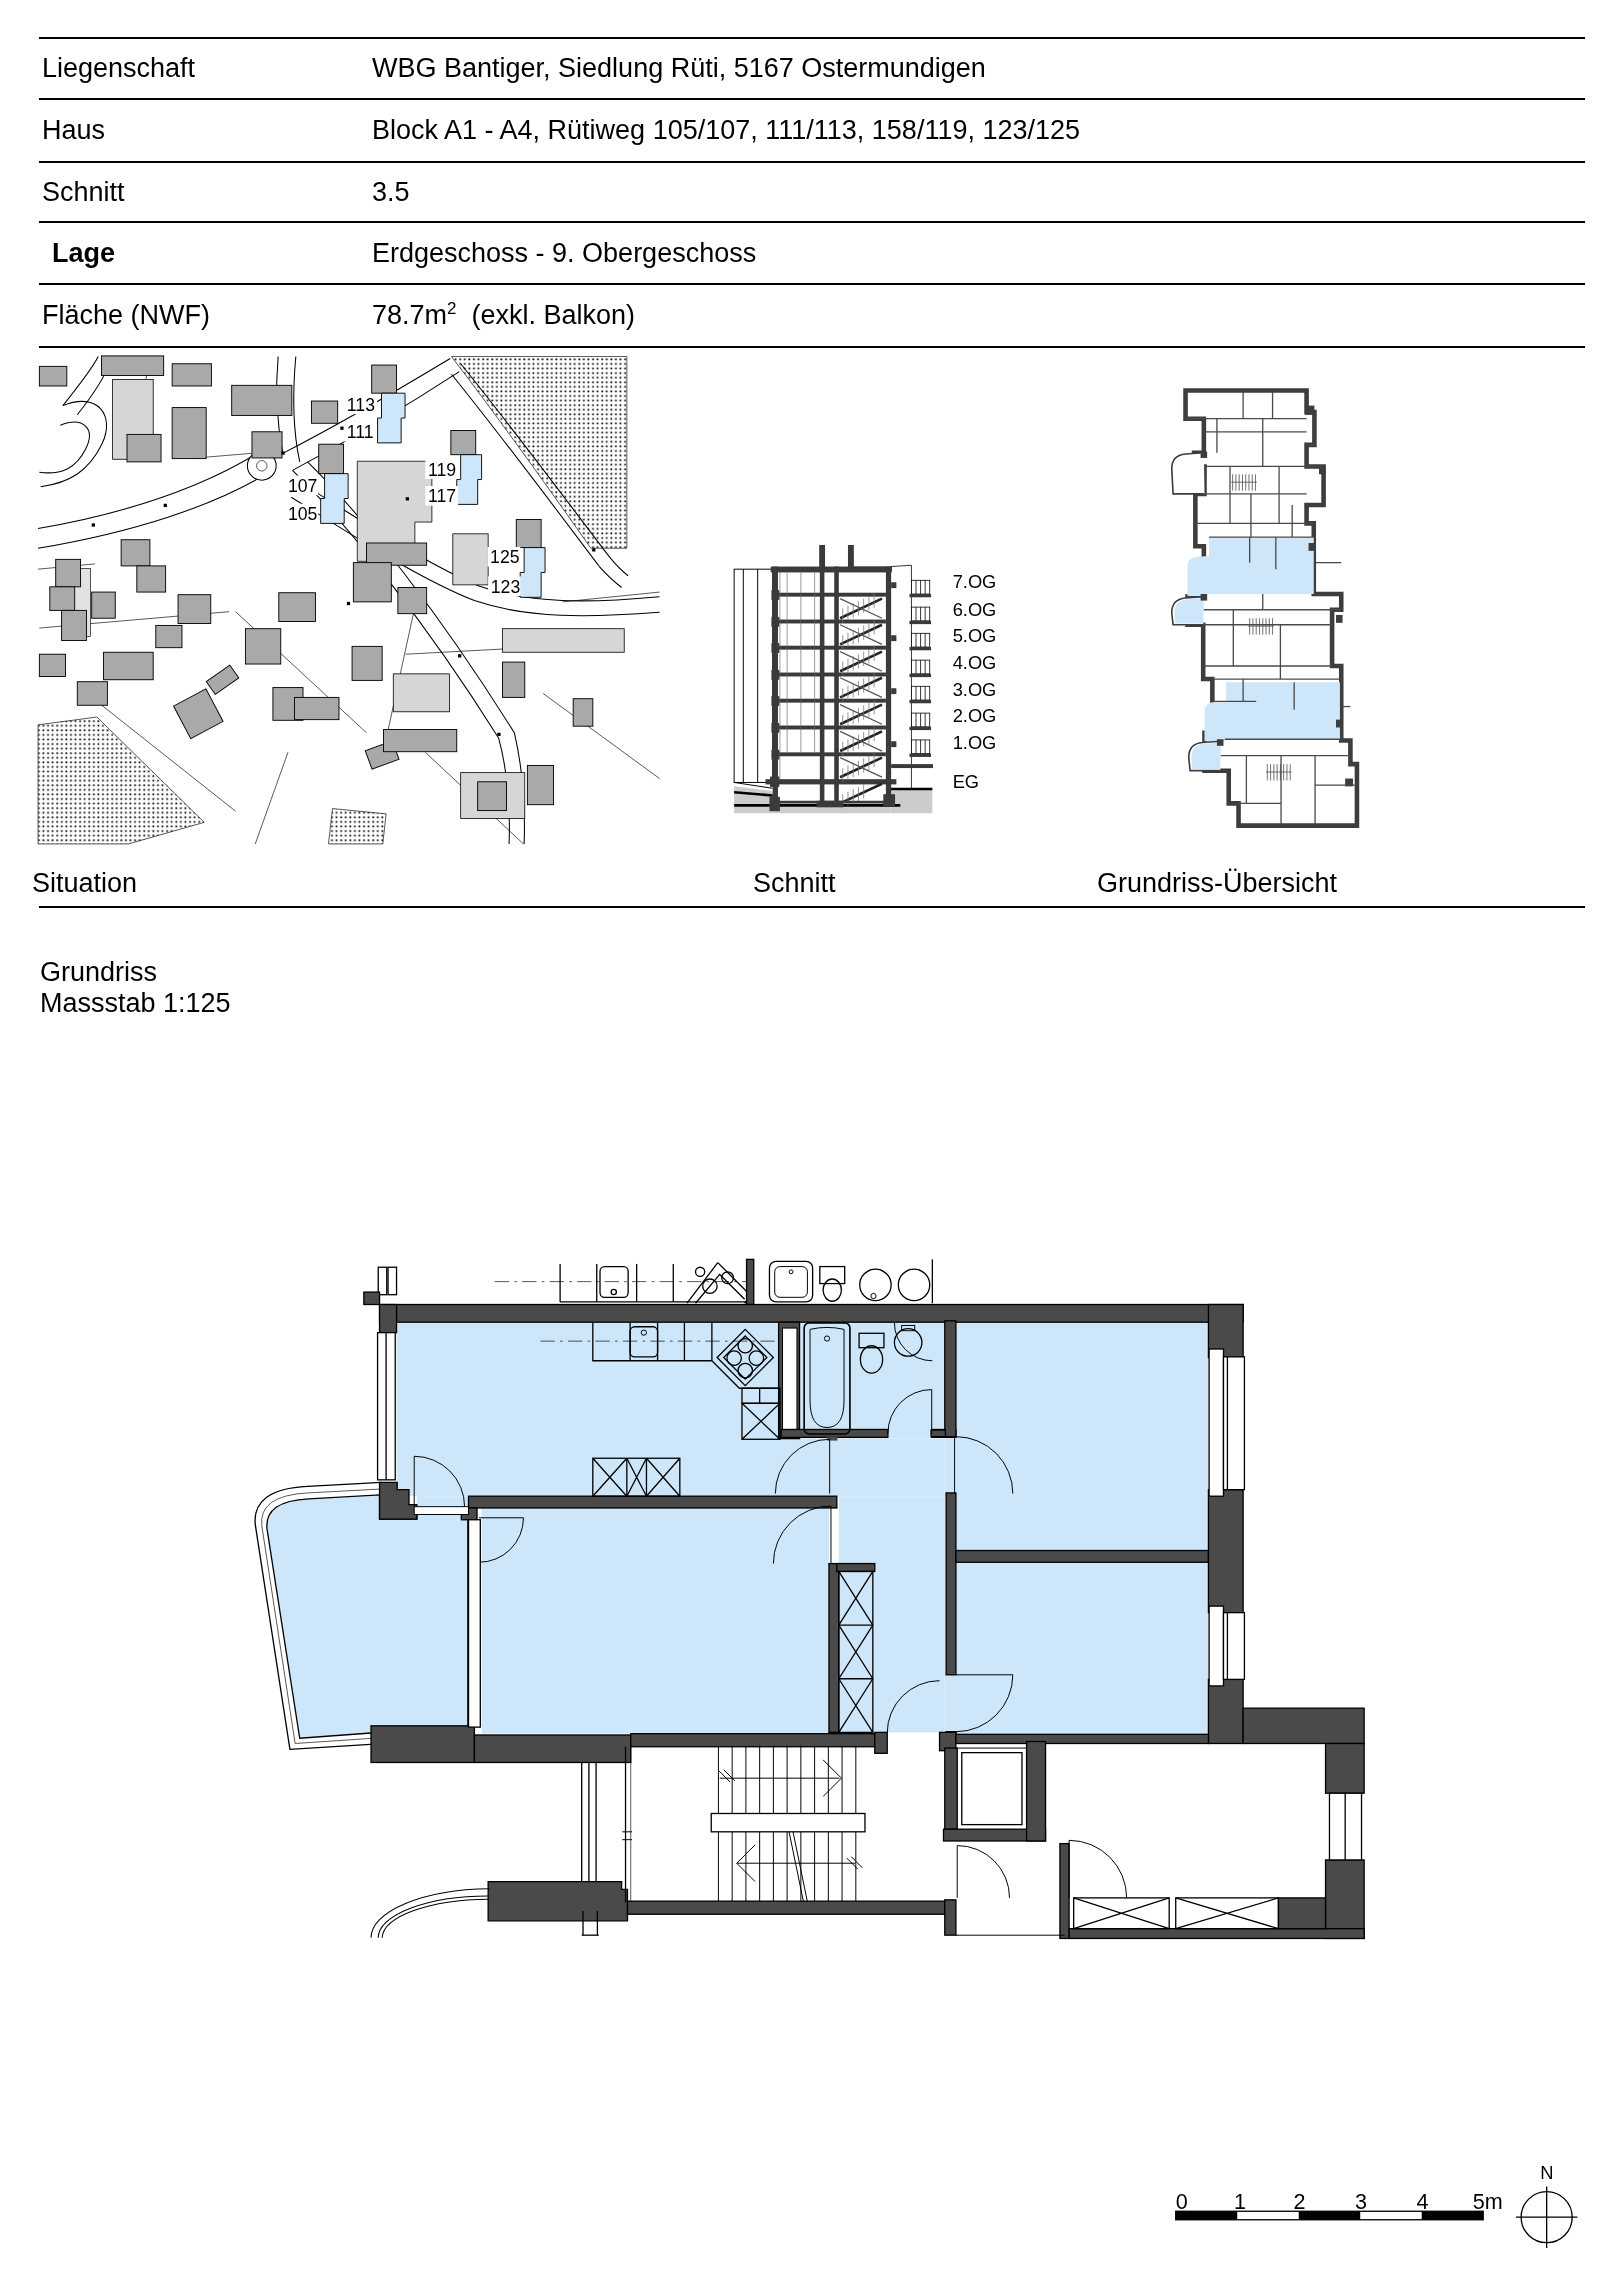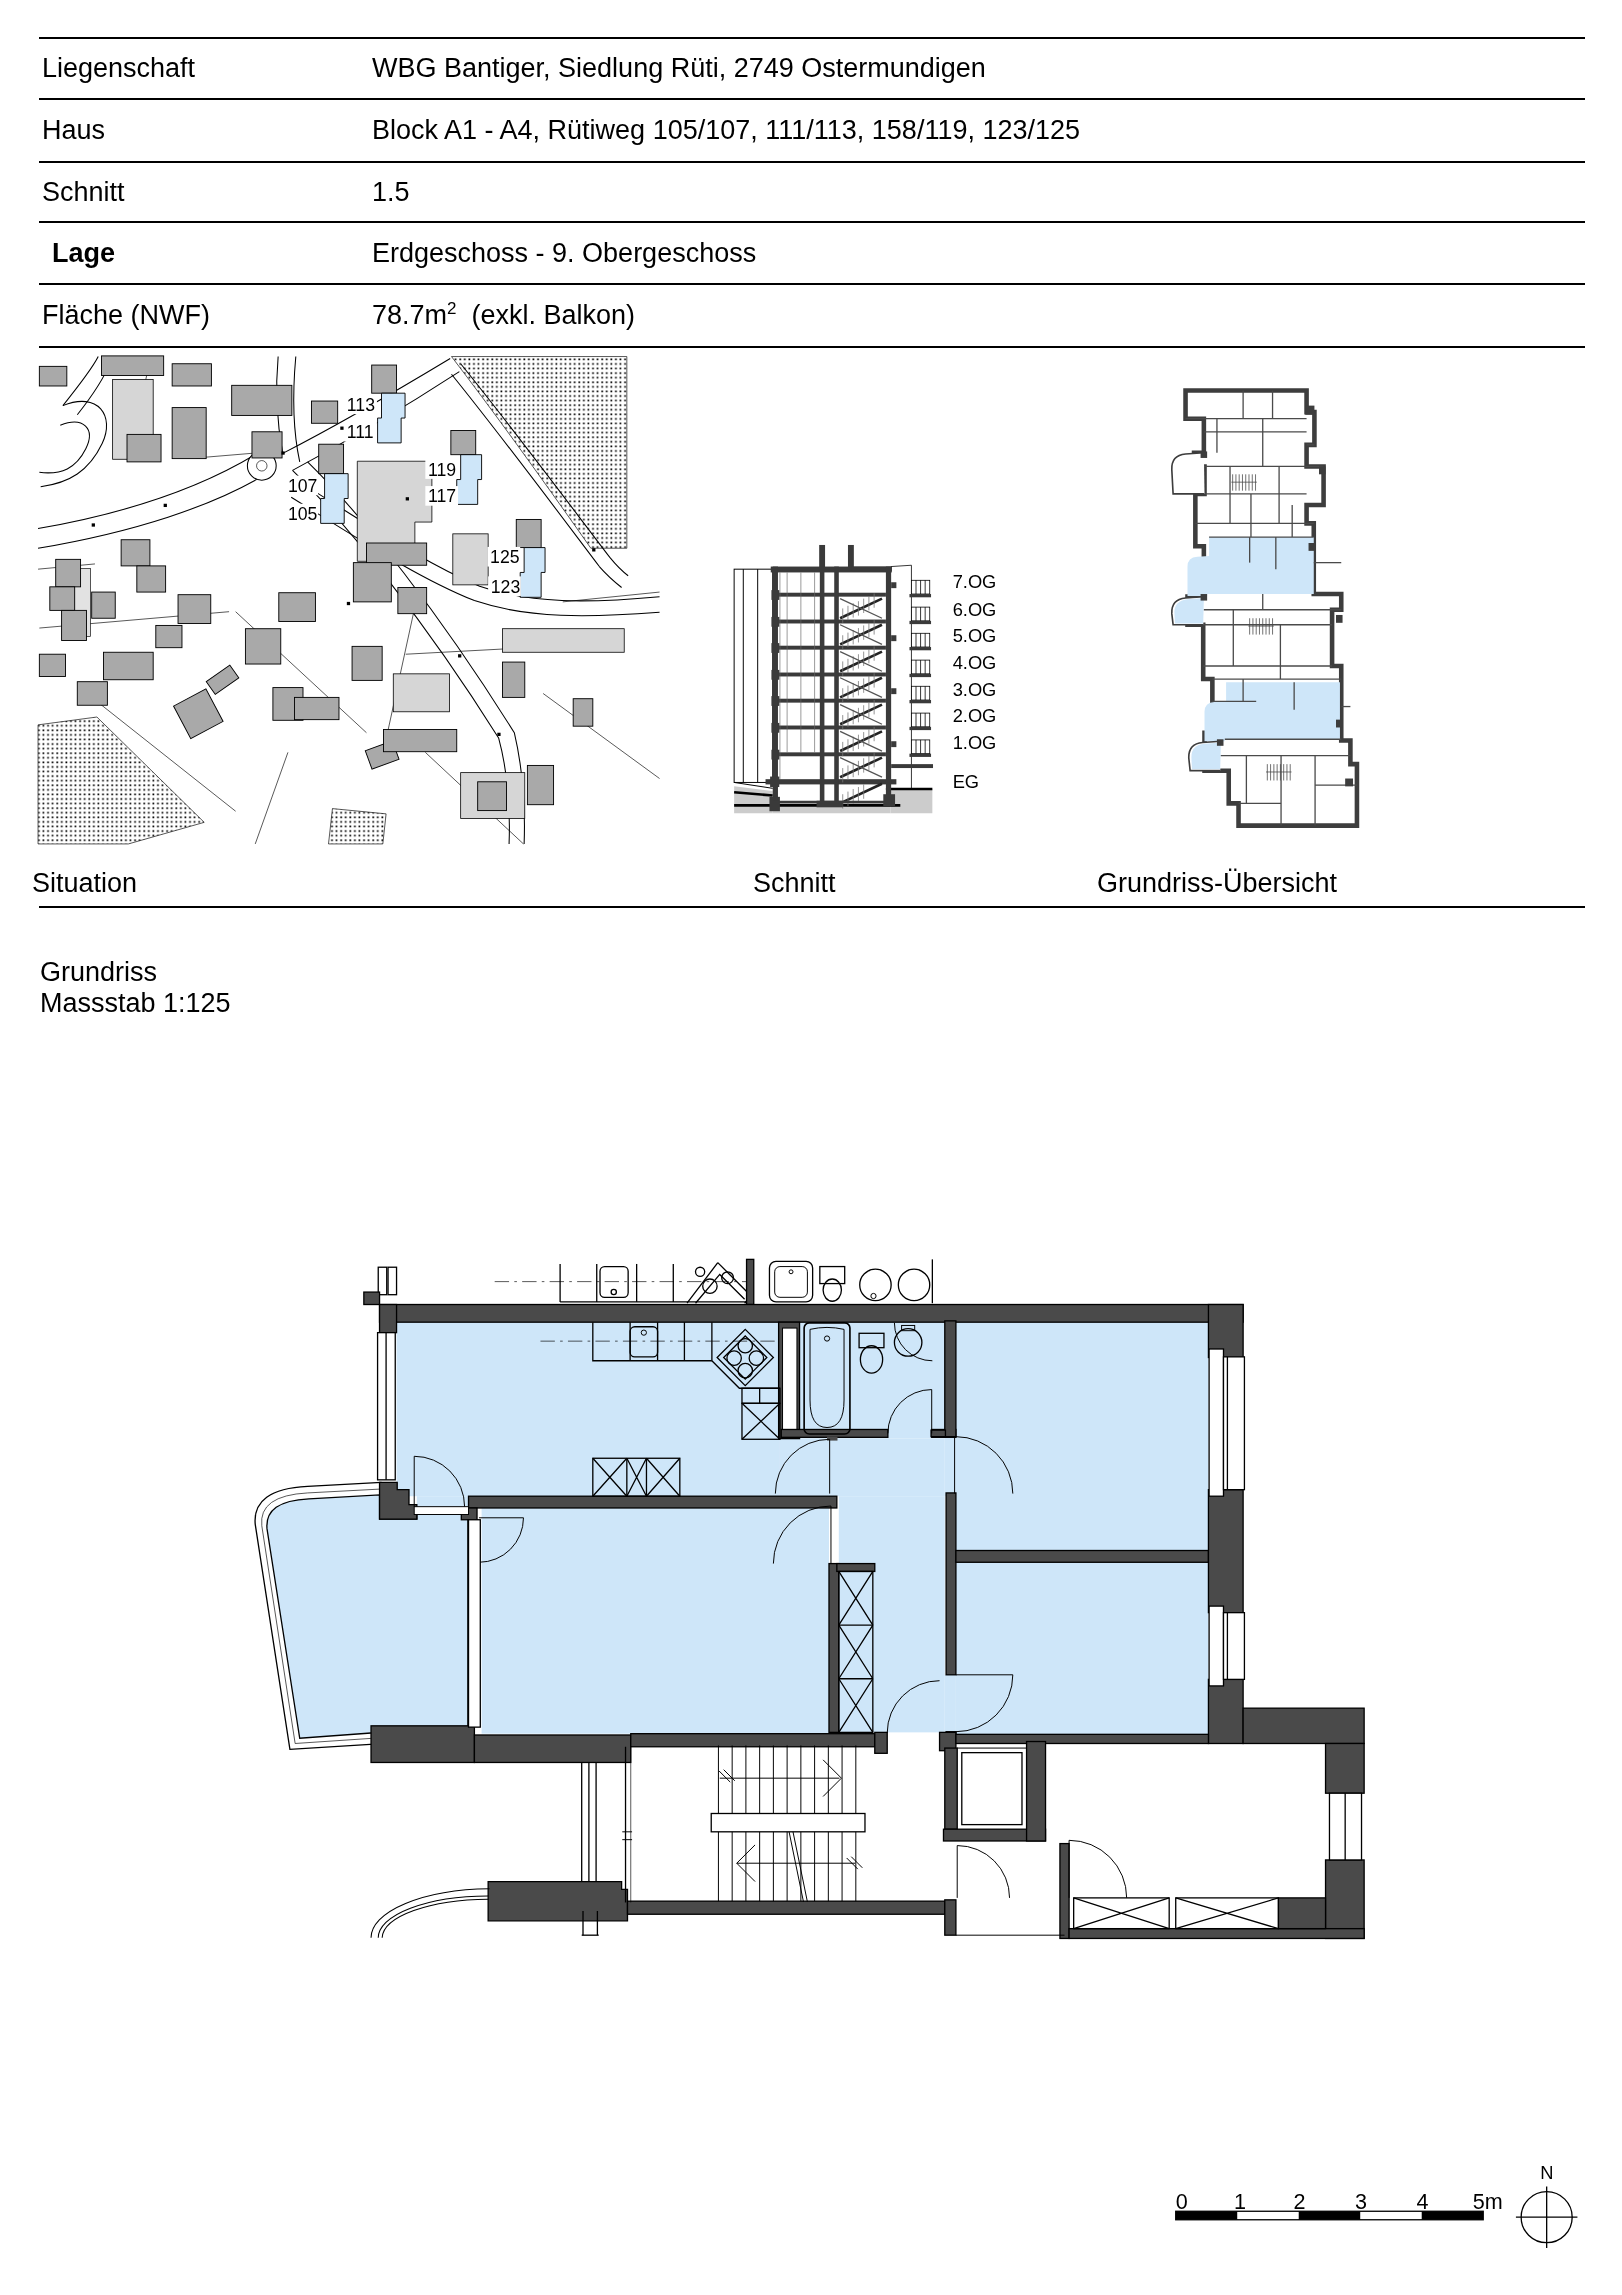--- a/index.html
+++ b/index.html
@@ -16,27 +16,27 @@
 
 <div>
   <div class="rule" style="top:37px;"></div>
   <div class="rule" style="top:98px;"></div>
   <div class="rule" style="top:161px;"></div>
   <div class="rule" style="top:221px;"></div>
   <div class="rule" style="top:283px;"></div>
   <div class="rule" style="top:346px;"></div>
 
   <div class="lbl" style="left:42px; top:53px;">Liegenschaft</div>
-  <div class="lbl" style="left:372px; top:53px;">WBG Bantiger, Siedlung Rüti, 2749 Ostermundigen</div>
+  <div class="lbl" style="left:372px; top:53px;">WBG Bantiger, Siedlung Rüti, 5167 Ostermundigen</div>
 
   <div class="lbl" style="left:42px; top:115px;">Haus</div>
   <div class="lbl" style="left:372px; top:115px;">Block A1 - A4, Rütiweg 105/107, 111/113, 158/119, 123/125</div>
 
   <div class="lbl" style="left:42px; top:177px;">Schnitt</div>
-  <div class="lbl" style="left:372px; top:177px;">1.5</div>
+  <div class="lbl" style="left:372px; top:177px;">3.5</div>
 
   <div class="lbl" style="left:52px; top:238px;font-weight:bold;">Lage</div>
   <div class="lbl" style="left:372px; top:238px;">Erdgeschoss - 9. Obergeschoss</div>
 
   <div class="lbl" style="left:42px; top:300px;">Fläche (NWF)</div>
   <div class="lbl" style="left:372px; top:300px;">78.7m<sup>2</sup>&nbsp; (exkl. Balkon)</div>
 </div>
 
 <div>
 

